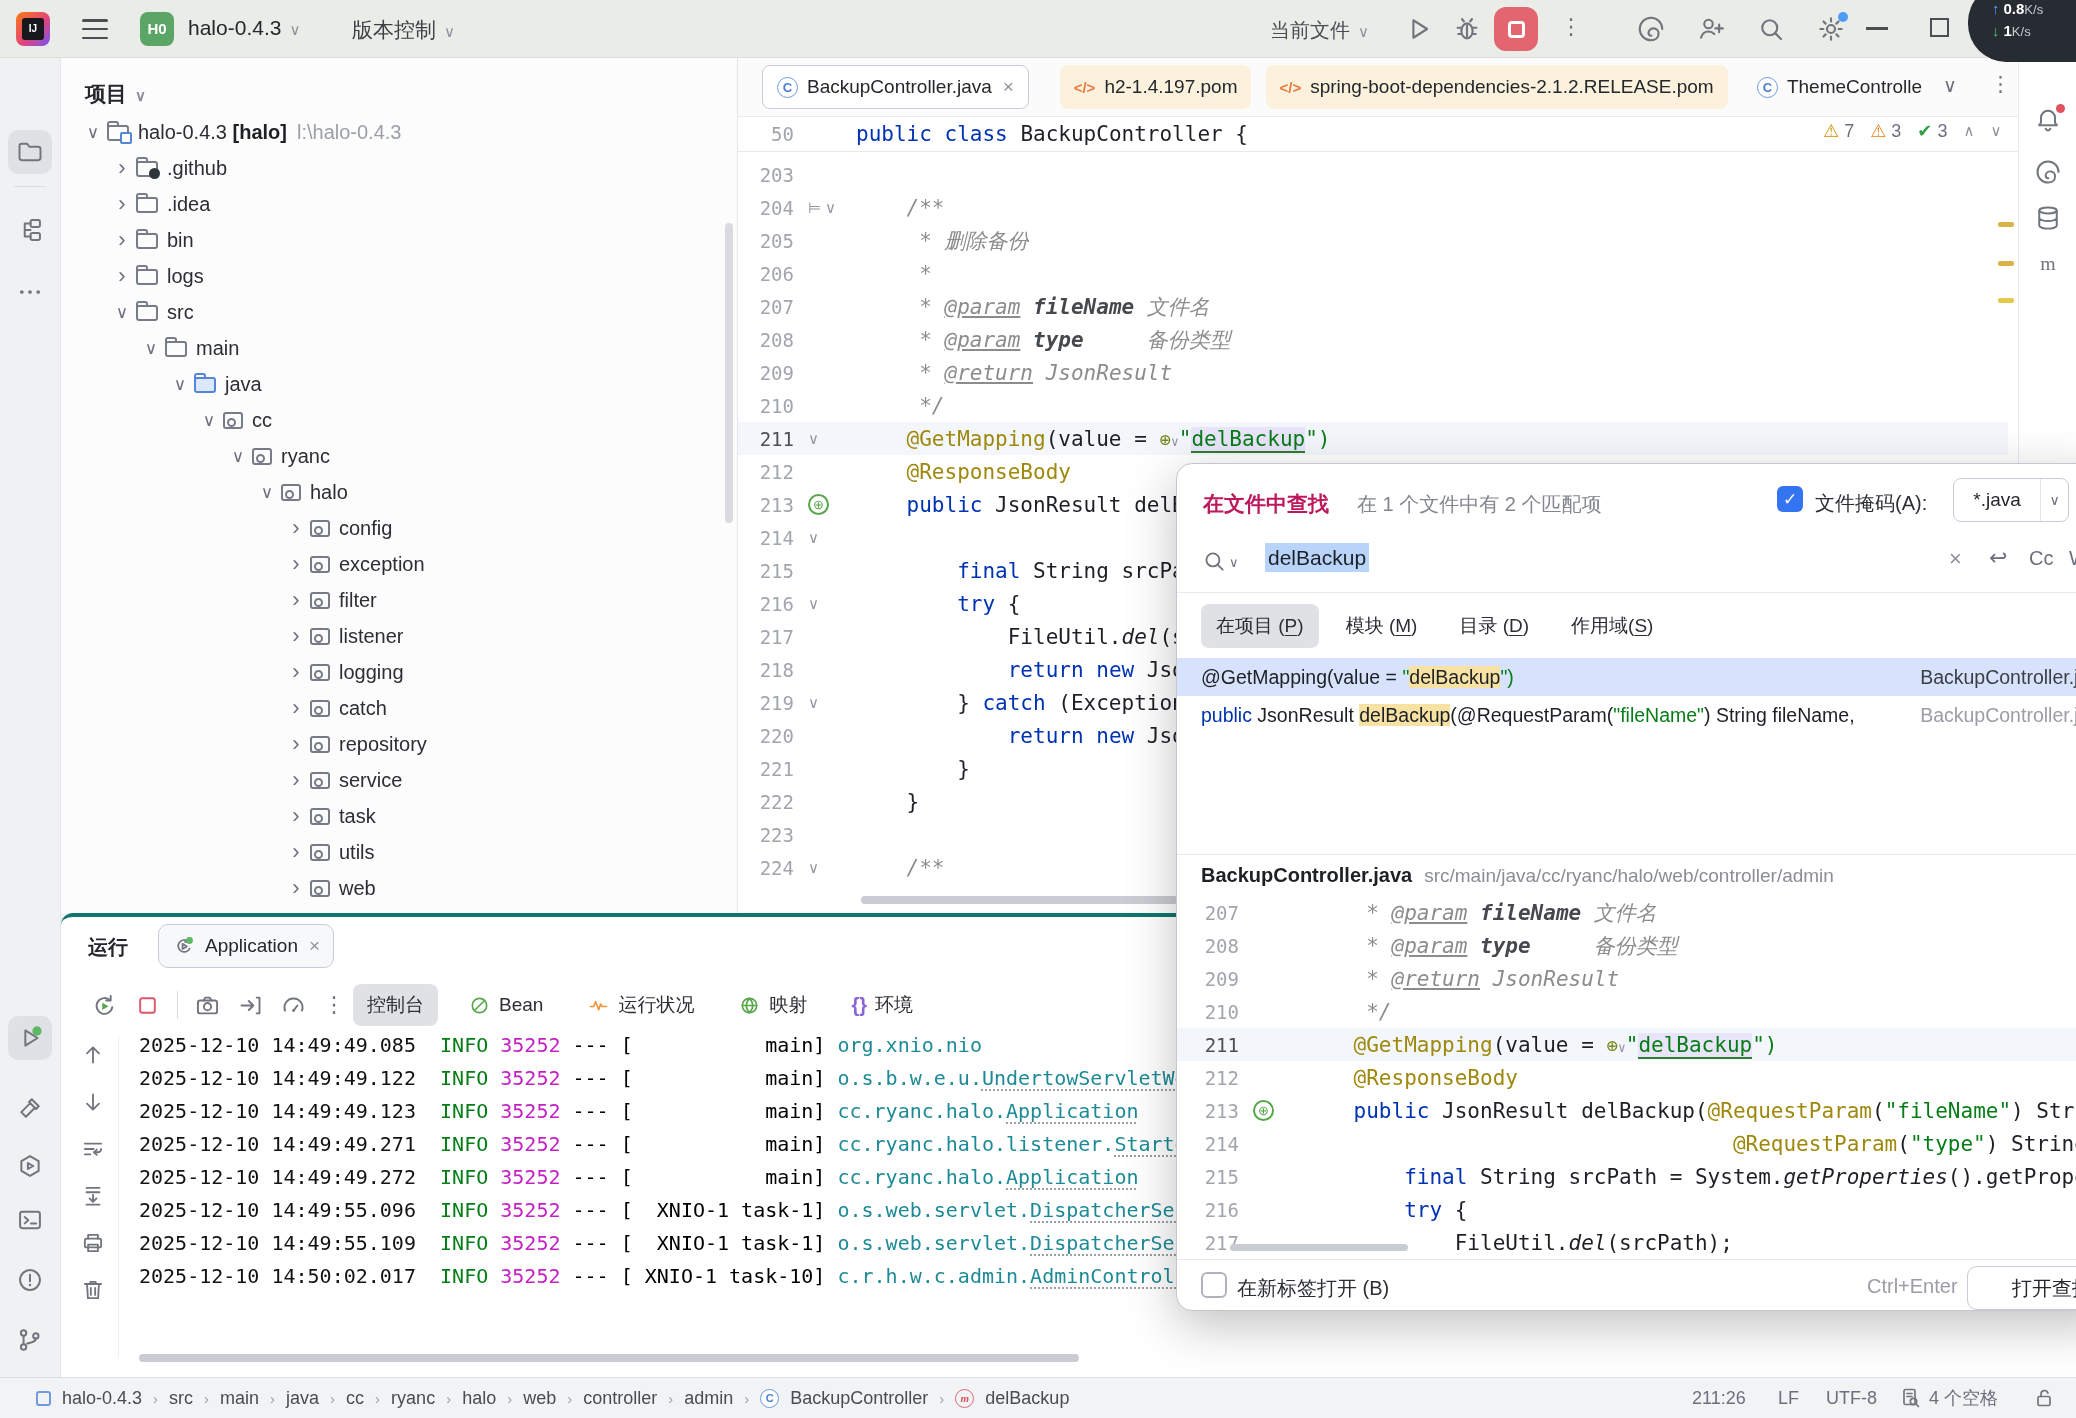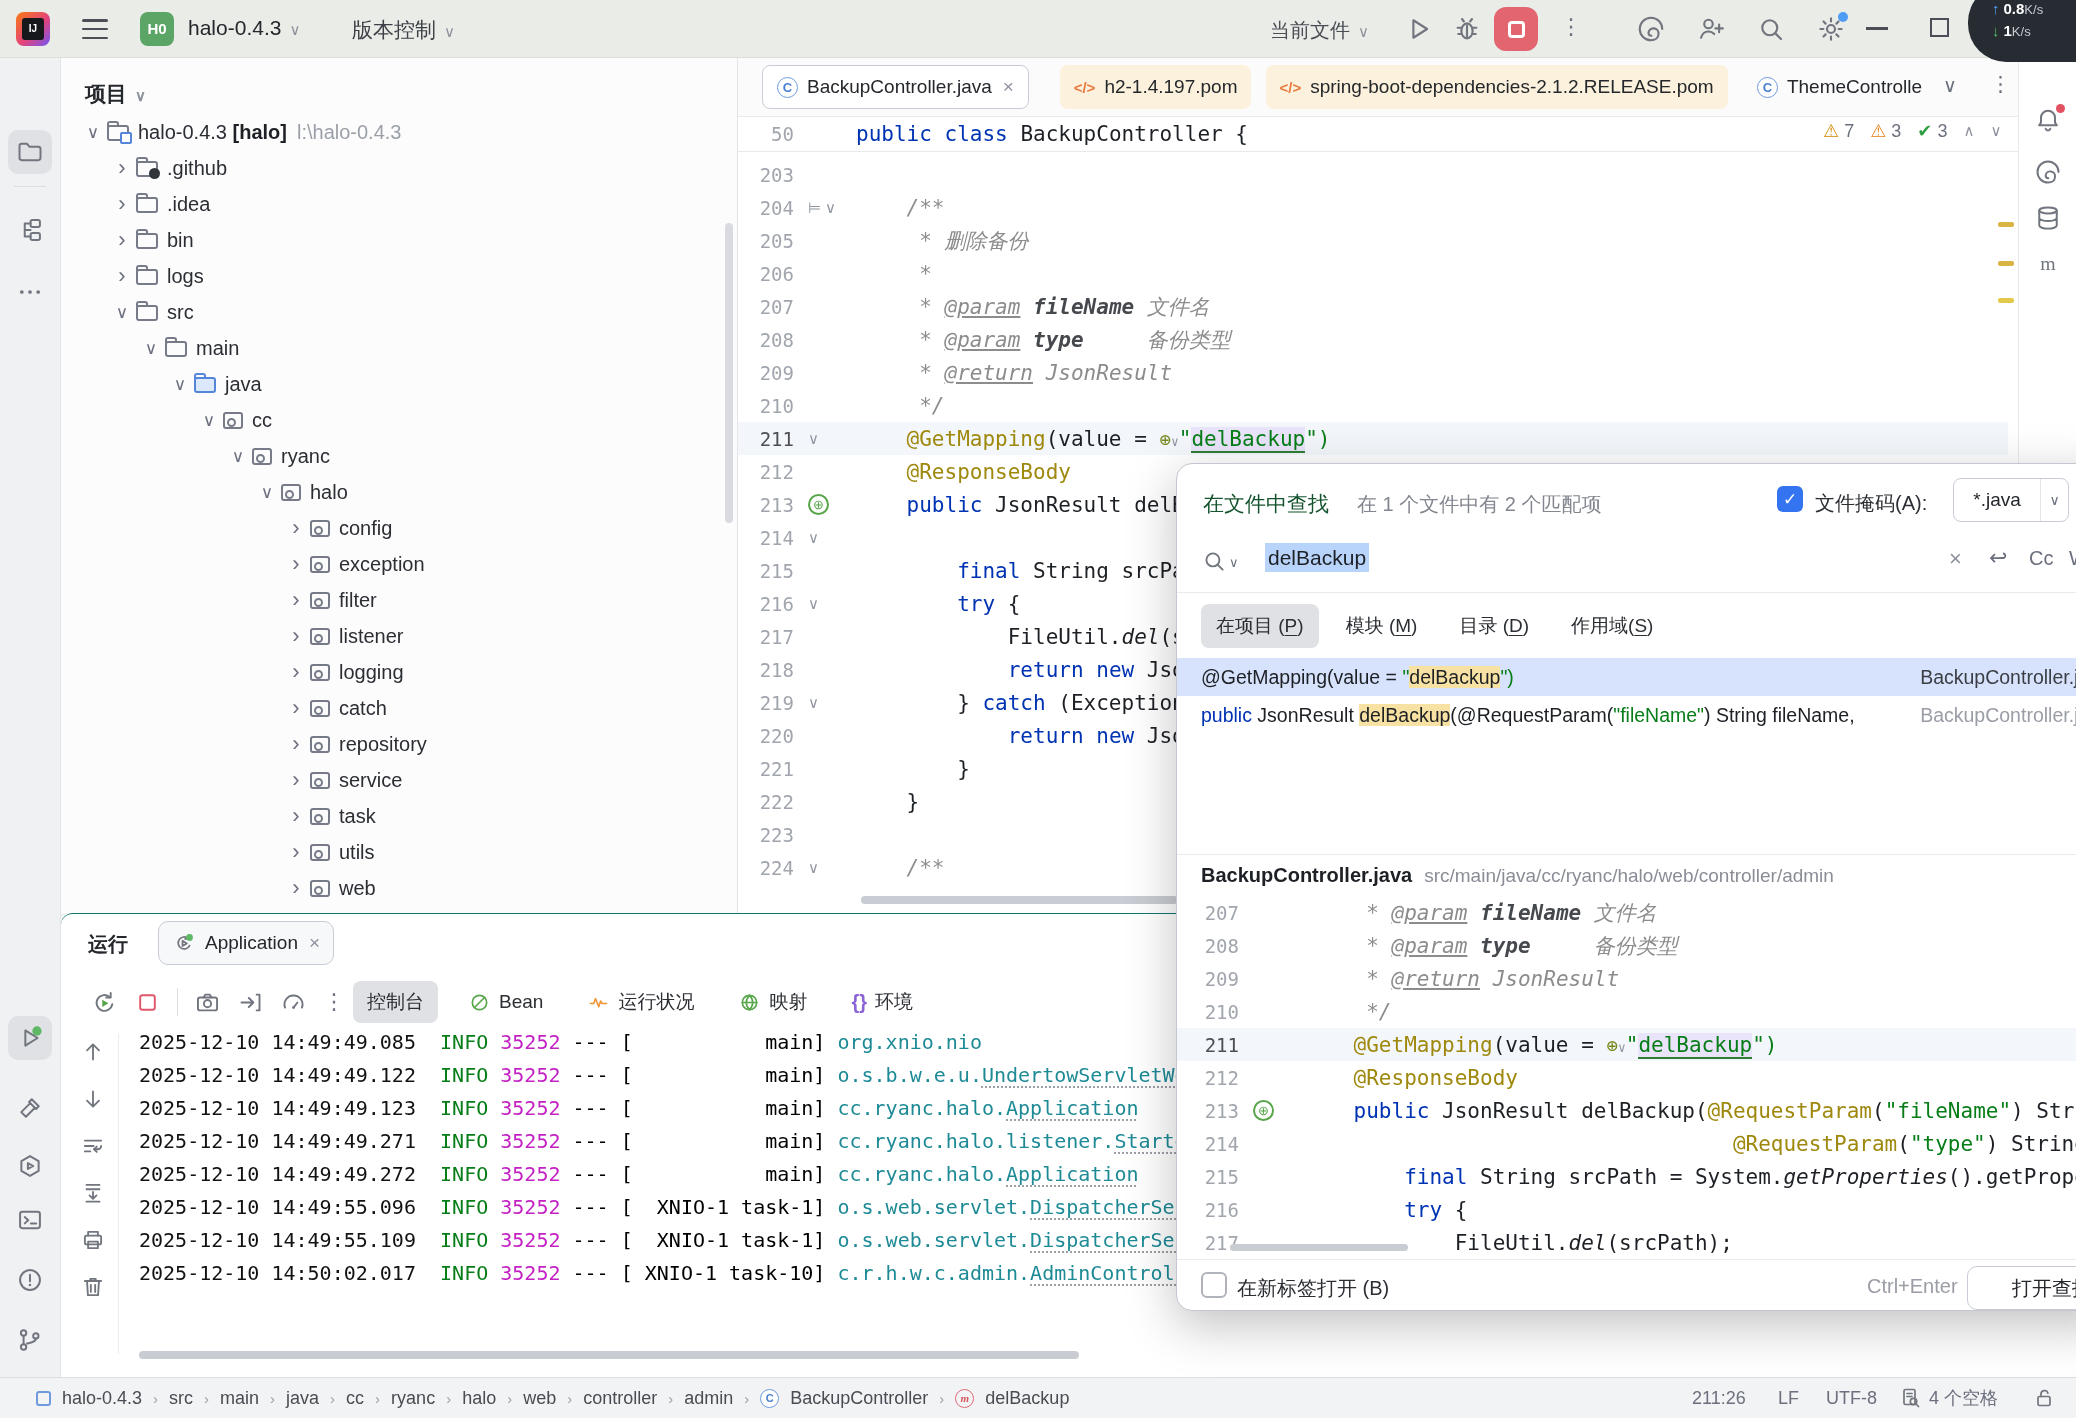--- a/index.html
+++ b/index.html
@@ -111,21 +111,21 @@
   .ed-hscroll { position:absolute; left:123px; top:838px; width:317px; height:8px; background:#c9ccd2; border-radius:4px;}
   .stripe { position:absolute; width:16px; height:5px; border-radius:2px; background:#d9b343;}
 
   
   .rstrip { position:absolute; left:2018px; top:58px; width:58px; height:855px; background:#fff; border-left:1px solid #e8eaed;}
   .rs-btn { position:absolute; left:15px; width:28px; height:28px;}
   .reddot { position:absolute; right:-3px; top:-2px; width:9px; height:9px; background:#e05260; border-radius:50%;}
   .bluedot { position:absolute; right:-2px; top:-2px; width:10px; height:10px; background:#4f9cf7; border-radius:50%;}
 
   
-  .runpanel { position:absolute; left:61px; top:913px; width:2015px; height:464px; background:#fff; border-top:1px solid #0f766e; border-radius:12px 0 0 0;}
+  .runpanel { position:absolute; left:61px; top:913px; width:2015px; height:464px; background:#fff; border-top:4px solid #0f766e; border-radius:12px 0 0 0;}
   .rp-title { position:absolute; left:27px; top:17px; font-size:20px; font-weight:bold; color:#24272b;}
   .rp-chip { position:absolute; left:97px; top:7px; height:44px; border:1px solid #c9ccd6; background:#f7f8fa; border-radius:10px; display:flex; align-items:center; gap:9px; padding:0 13px; font-size:19px; color:#24272b;}
   .rp-chip .gi { width:24px; height:24px;}
   .rp-tools { position:absolute; left:30px; top:66px; height:44px; display:flex; align-items:center; gap:16px;}
   .rp-tools .gi { width:27px; height:27px;}
   .tsep { width:1px; height:28px; background:#dcdee2;}
   .vdots { color:#6c707e; font-size:22px; width:14px; text-align:center;}
   .rtab { display:flex; align-items:center; gap:8px; font-size:19px; color:#2b2e33; padding:8px 14px; border-radius:8px;}
   .rtab.sel { background:#dfe1e5;}
   .rtab .gi { width:23px; height:23px;}
@@ -142,21 +142,21 @@
   #crumbs { position:absolute; left:36px; top:0; height:40px; display:flex; align-items:center; gap:11px; font-size:18px; color:#494c52;}
   .csep { color:#9b9ea7; font-size:15px;}
   .mod-ic { width:15px; height:15px; border:2px solid #6f9ae0; border-radius:3px; display:inline-block;}
   .cicon.small { width:19px; height:19px; font-size:11px; line-height:16px;}
   .micon { width:19px; height:19px; border:1.6px solid #e06a78; border-radius:50%; color:#d5565f; font:italic bold 11px/16px "Liberation Serif",serif; text-align:center; display:inline-block;}
   .st-right { position:absolute; top:0; height:40px; display:flex; align-items:center; font-size:18px; color:#6c707e;}
   .st-right .gi { width:24px; height:24px; margin:0 6px;}
 
   
   .dialog { position:absolute; left:1176px; top:463px; width:940px; height:848px; background:#fff; border:1px solid #c4c7d0; border-radius:16px; box-shadow:0 14px 50px rgba(0,0,0,.25); z-index:50; overflow:hidden;}
-  .dlg-title { position:absolute; left:26px; top:26px; font-size:21px; font-weight:normal; color:#14532d;}
+  .dlg-title { position:absolute; left:26px; top:26px; font-size:21px; font-weight:bold; color:#be185d;}
   .dlg-summary { position:absolute; left:180px; top:27px; font-size:20px; color:#83868f;}
   .chk { width:26px; height:26px; border-radius:6px; display:inline-flex; align-items:center; justify-content:center;}
   .chk.checked { background:#3574f0; color:#fff; font-size:17px;}
   .chk.un { border:2px solid #b0b3bc; background:#fff;}
   .dlg-maskchk { position:absolute; left:600px; top:22px;}
   .dlg-masklabel { position:absolute; left:638px; top:26px; font-size:20px; color:#2b2e33;}
   .combo { position:absolute; left:776px; top:14px; width:116px; height:44px; border:1px solid #c9ccd6; border-radius:8px; display:flex; align-items:center; font-size:19px; color:#24272b;}
   .combo .val { flex:1; text-align:center;}
   .combo .carr { width:28px; border-left:1px solid #e2e4e8; text-align:center; color:#6c707e; font-size:14px; line-height:42px;}
   .dlg-search { position:absolute; left:0; top:72px; width:940px; height:54px;}

